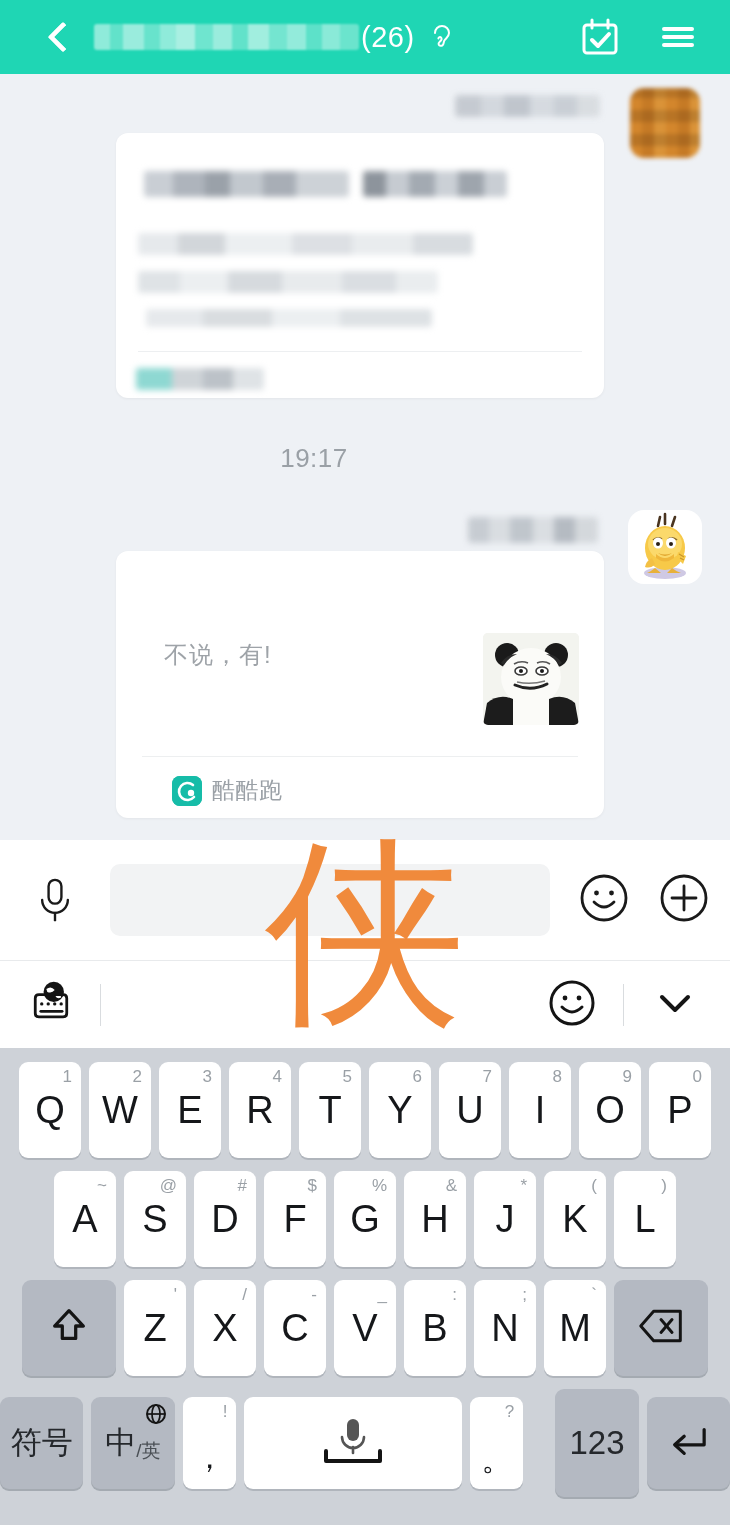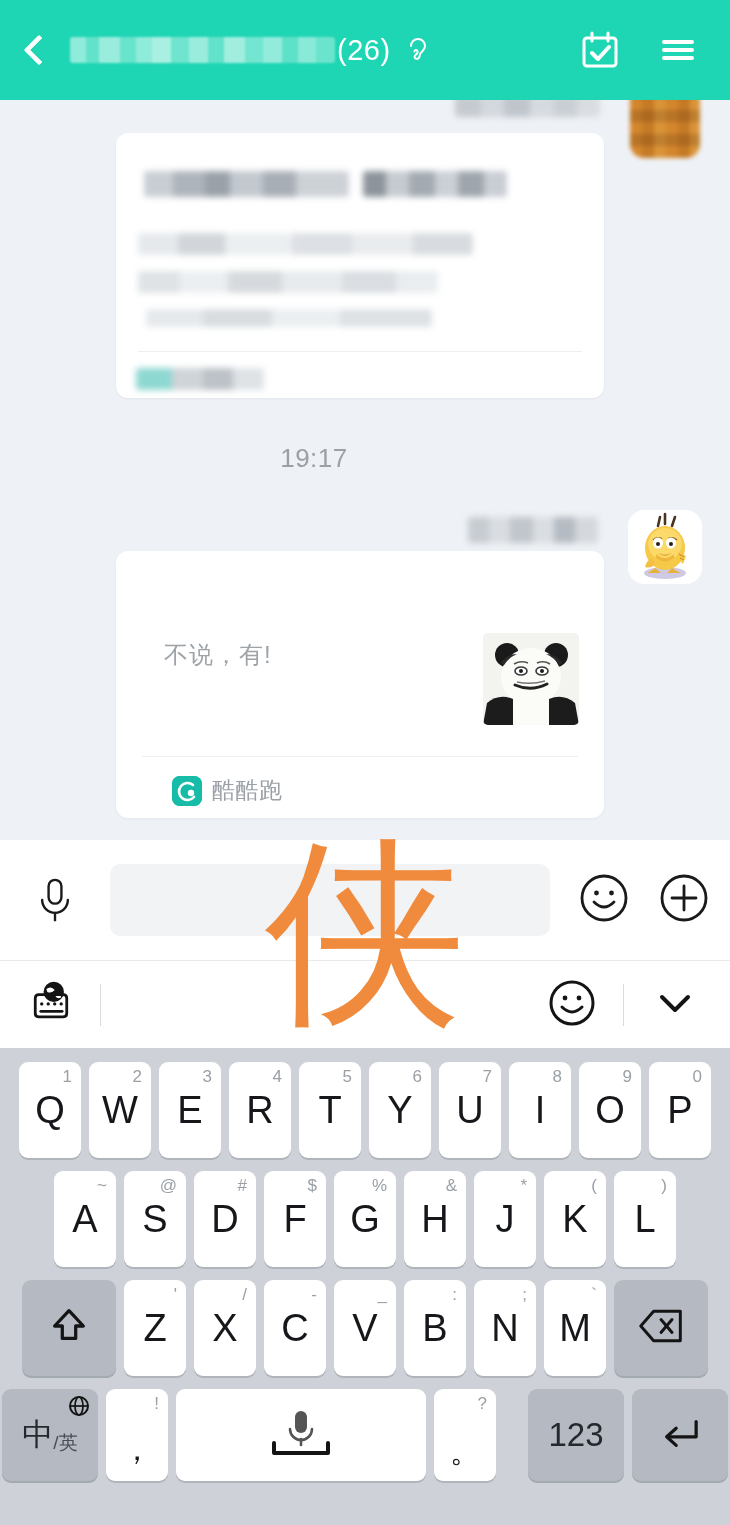--- a/index.html
+++ b/index.html
@@ -7,22 +7,22 @@
   body {
     font-family:"Liberation Sans","DejaVu Sans",sans-serif;
     background:#EEF1F5;
     overflow:hidden;
     position:relative;
   }
   .screen { position:relative; width:730px; height:1525px; overflow:hidden; background:#EEF1F5; }
 
   
   .header {
-    position:absolute; top:0; left:0; width:730px; height:100px;
-    background:#1FD6B4; display:flex; align-items:center; z-index:30;
+    position:absolute; top:0; left:0; width:730px; height:74px;
+    background:#1FD6B4; display:flex; align-items:center; z-index:30;padding-left:24px;
   }
   .back-btn { width:70px; height:100px; display:flex; align-items:center; justify-content:center; }
   .back-chevron { width:22px; height:22px; border-left:5px solid #fff; border-bottom:5px solid #fff;
     transform:rotate(45deg); border-radius:2px; margin-left:8px; }
   .title-wrap { display:flex; align-items:center; flex:1; }
   .name-blur {
     width:265px; height:26px; border-radius:3px;
     background:
       linear-gradient(90deg,
         rgba(255,255,255,.50) 0 6%, rgba(255,255,255,.30) 6% 11%,
@@ -147,21 +147,21 @@
   .key .hint { position:absolute; top:6px; right:9px; font-size:17px; color:#9AA0A6; line-height:1; }
   .key .main { font-size:38px; color:#15171A; font-weight:300; line-height:1; }
   .key.fn { background:#B4B9C2; box-shadow:0 2px 0 rgba(130,136,146,.55); }
   .key.shift { width:94px; height:96px; }
   .key.del { width:94px; height:96px; }
   .key.sym { width:96px; height:92px; }
   .key.lang { width:96px; height:92px; }
   .key.comma { width:62px; height:92px; }
   .key.space { width:250px; height:92px; }
   .key.period { width:62px; height:92px; }
-  .key.num { width:96px; height:92px;margin-left:24px; }
+  .key.num { width:96px; height:108px;margin-left:24px; }
   .key.enter { width:96px; height:92px; }
   .key .cn { font-size:31px; color:#25282C; }
   .key .lang-main { font-size:31px; color:#25282C; }
   .key .lang-sub { font-size:19px; color:#4a4f55; }
   .key .num-main { font-size:33px; color:#25282C; }
 
   
   .handwrite-char {
     position:absolute; left:0; top:840px; width:730px; height:180px;
     display:flex; align-items:flex-start; justify-content:center;
@@ -474,20 +474,23 @@
           <svg viewBox="0 0 50 40" width="46" height="38">
             <path d="M17 4 L46 4 L46 36 L17 36 L3 20 Z" fill="none" stroke="#141414" stroke-width="3.2" stroke-linejoin="round"></path>
             <line x1="25" y1="13" x2="37" y2="27" stroke="#141414" stroke-width="3.2" stroke-linecap="round"></line>
             <line x1="37" y1="13" x2="25" y2="27" stroke="#141414" stroke-width="3.2" stroke-linecap="round"></line>
           </svg>
         </span>
       </div>
     </div>
 
     <div class="krow r4">
+      <div class="key fn sym">
+        <span class="cn">符号</span>
+      </div>
       <div class="key fn lang">
         <span style="position:absolute;top:6px;right:8px;">
           <svg viewBox="0 0 22 22" width="22" height="22">
             <circle cx="11" cy="11" r="9" fill="none" stroke="#141414" stroke-width="2"></circle>
             <ellipse cx="11" cy="11" rx="4" ry="9" fill="none" stroke="#141414" stroke-width="1.7"></ellipse>
             <line x1="2" y1="11" x2="20" y2="11" stroke="#141414" stroke-width="1.7"></line>
           </svg>
         </span>
         <span style="display:flex;align-items:flex-end;">
           <span class="lang-main">中</span>

